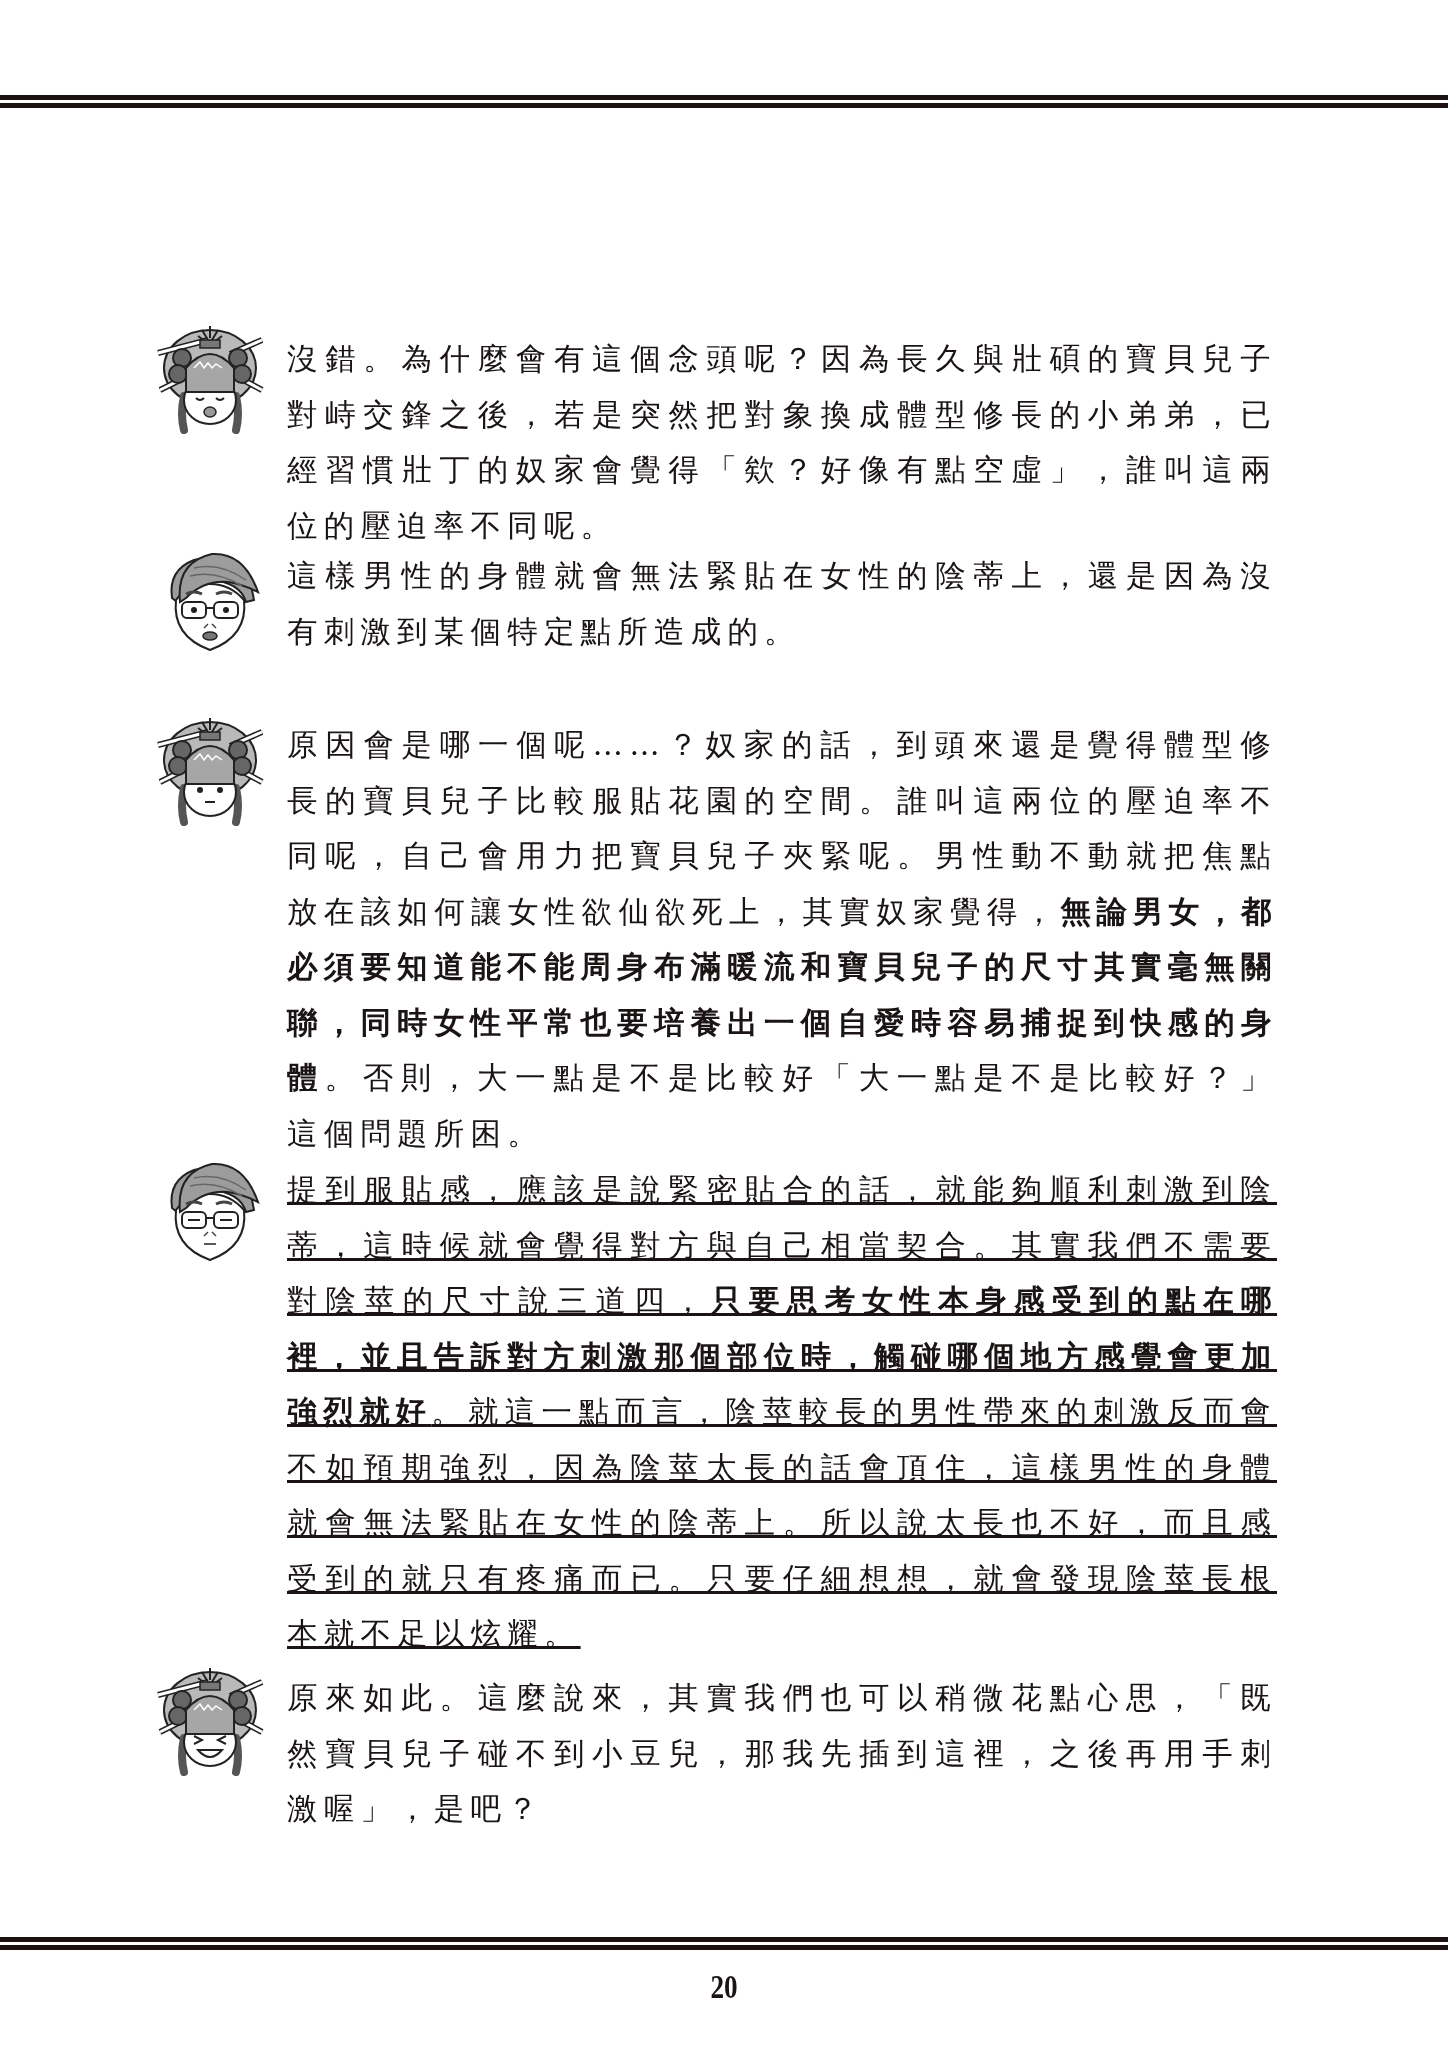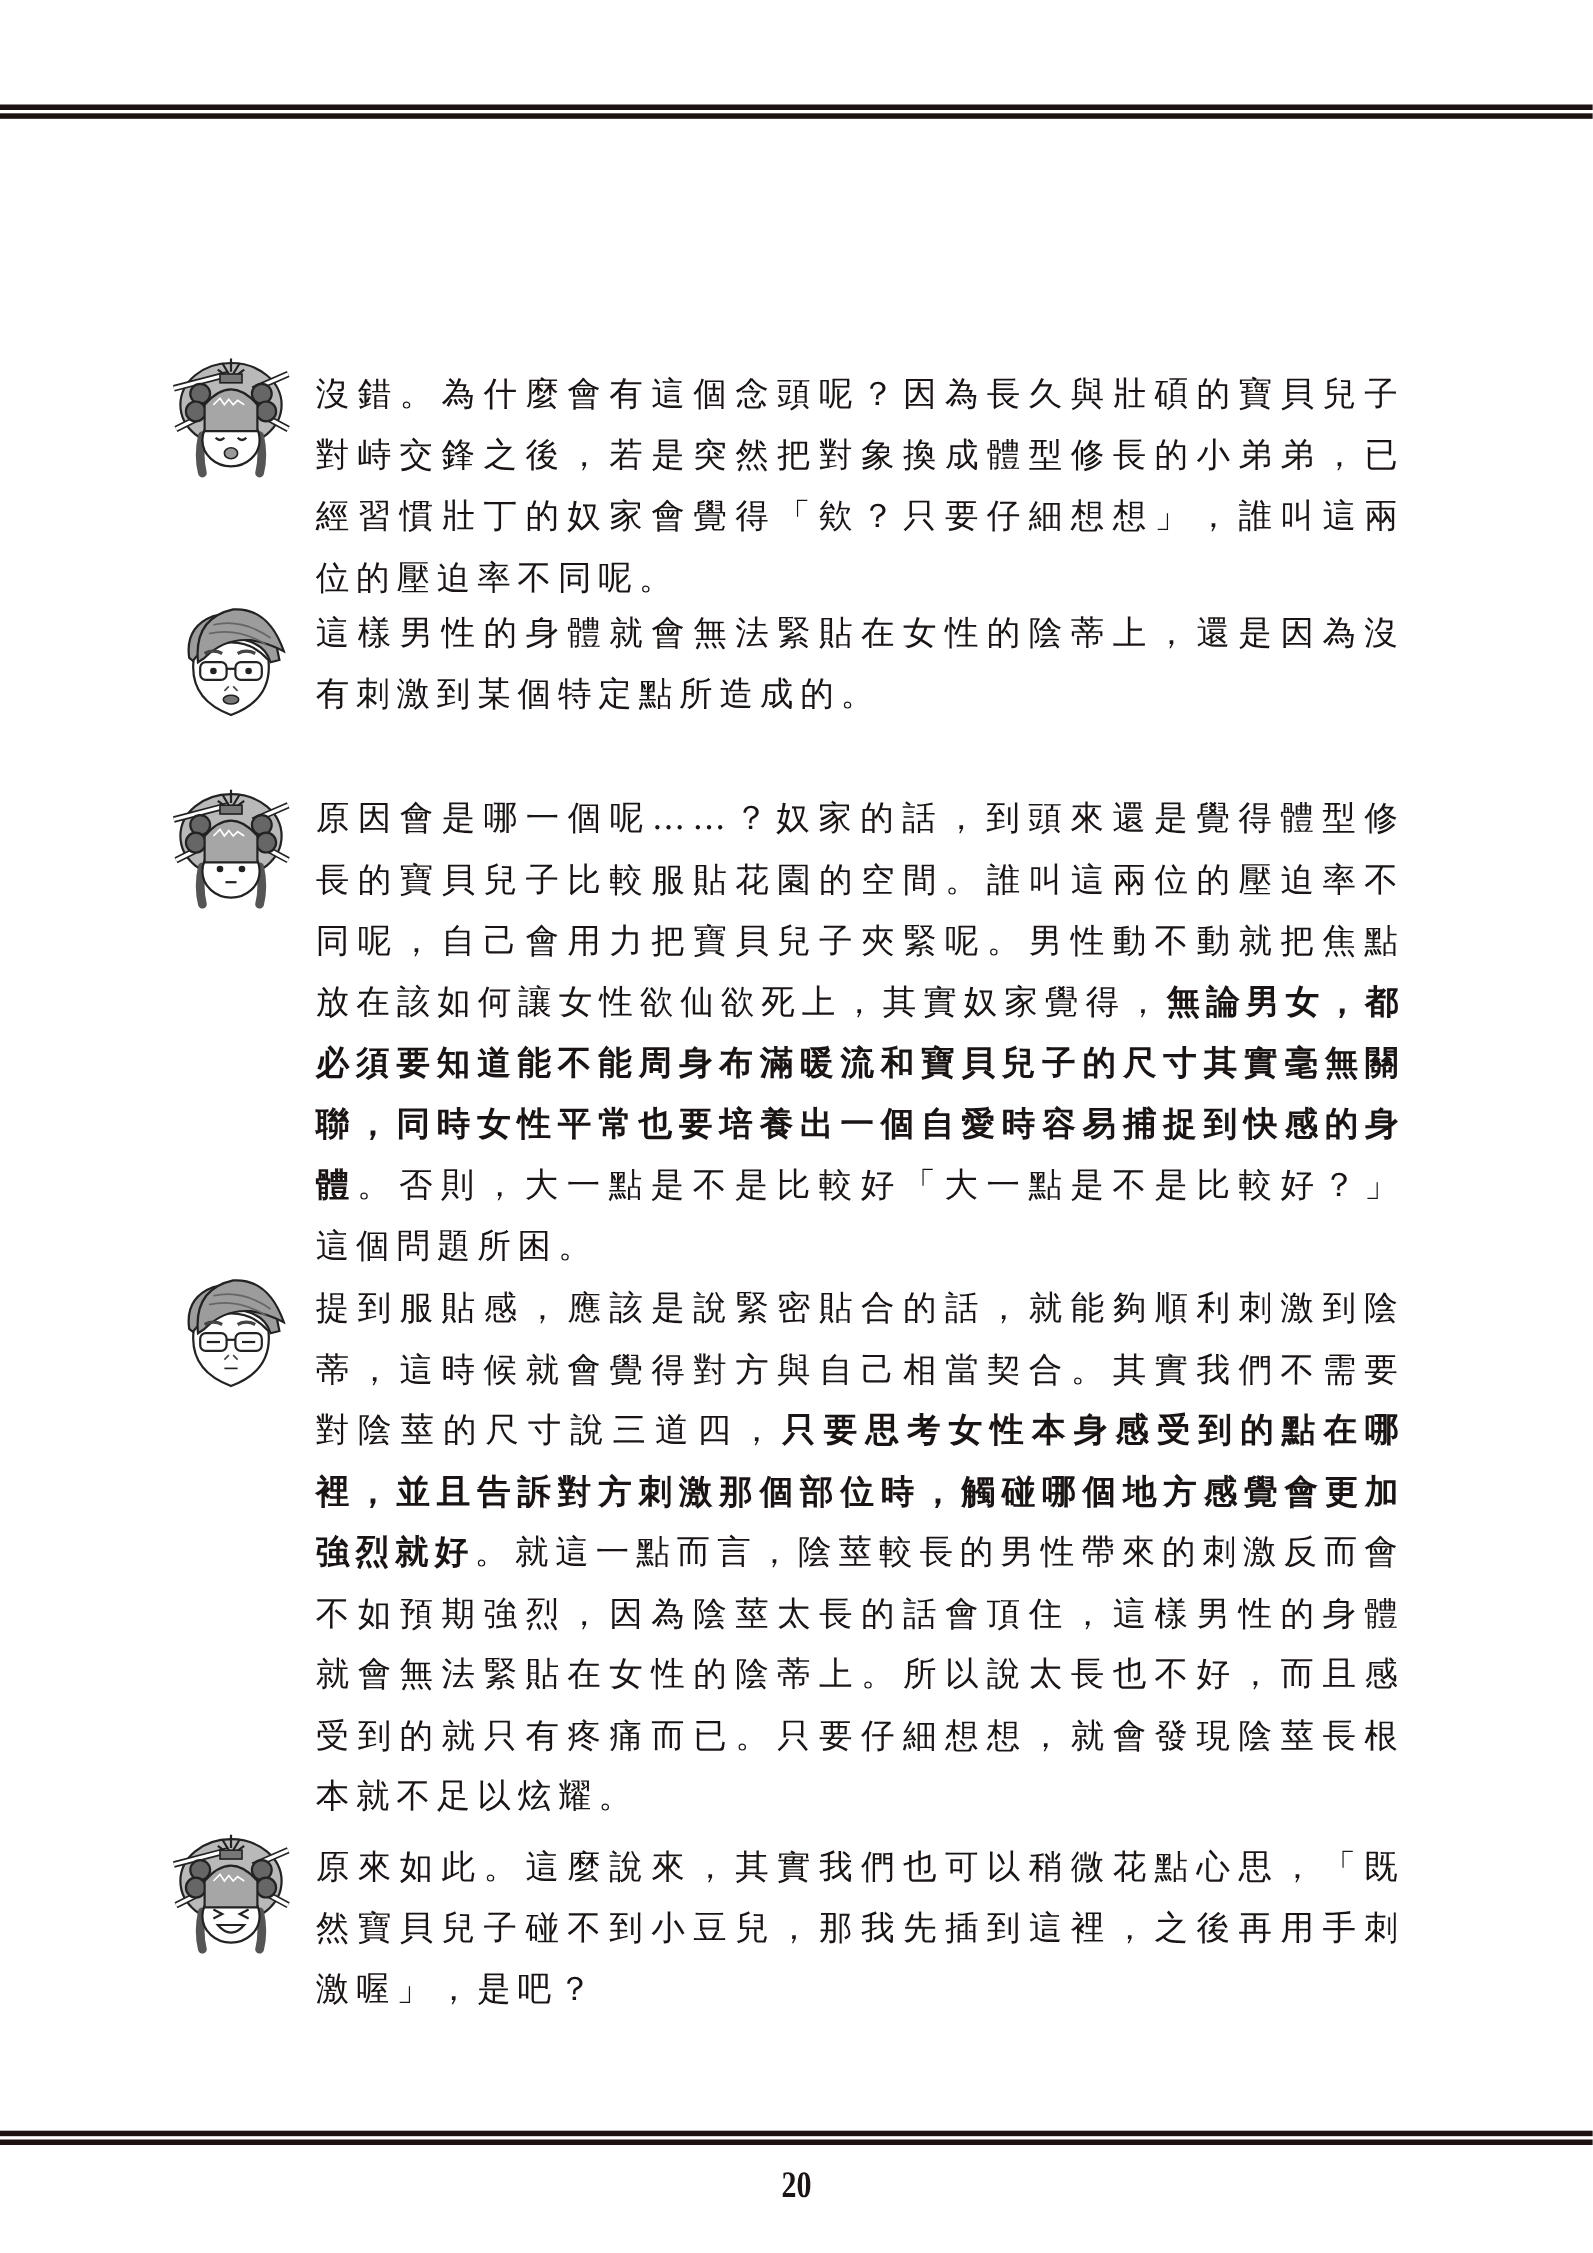--- a/index.html
+++ b/index.html
@@ -70,21 +70,21 @@
   </defs>
 </svg>
 
 <div class="dialog" style="top:318px;">
   <svg class="avatar" viewBox="0 0 120 120">
     <use href="#geisha-base"></use>
     <path d="M46 80 Q50 84 54 80 M66 80 Q70 84 74 80" stroke="#222" stroke-width="2" fill="none"></path>
     <ellipse cx="60" cy="94" rx="6" ry="5" fill="#999" stroke="#222" stroke-width="1.5"></ellipse>
   </svg>
   <div class="text" style="top:13px;">
-    <span>沒錯。為什麼會有這個念頭呢？因為長久與壯碩的寶貝兒子對峙交鋒之後，若是突然把對象換成體型修長的小弟弟，已經習慣壯丁的奴家會覺得「欸？只要仔細想想」，誰叫這兩位的壓迫率不同呢。</span>
+    <span>沒錯。為什麼會有這個念頭呢？因為長久與壯碩的寶貝兒子對峙交鋒之後，若是突然把對象換成體型修長的小弟弟，已經習慣壯丁的奴家會覺得「欸？好像有點空虛」，誰叫這兩位的壓迫率不同呢。</span>
   </div>
 </div>
 
 <div class="dialog" style="top:540px;">
   <svg class="avatar" viewBox="0 0 120 120">
     <use href="#doctor-base"></use>
     <circle cx="44" cy="70" r="3" fill="#222"></circle>
     <circle cx="76" cy="70" r="3" fill="#222"></circle>
     <path d="M54 88 L58 84 M66 88 L62 84" stroke="#444" stroke-width="1.5"></path>
     <ellipse cx="60" cy="96" rx="7" ry="4" fill="#777" stroke="#222" stroke-width="1.5"></ellipse>
@@ -107,21 +107,21 @@
 </div>
 
 <div class="dialog" style="top:1150px;">
   <svg class="avatar" viewBox="0 0 120 120">
     <use href="#doctor-base"></use>
     <line x1="38" y1="70" x2="50" y2="70" stroke="#222" stroke-width="2"></line>
     <line x1="70" y1="70" x2="82" y2="70" stroke="#222" stroke-width="2"></line>
     <path d="M54 86 L58 82 M66 86 L62 82" stroke="#444" stroke-width="1.5"></path>
     <line x1="54" y1="94" x2="66" y2="94" stroke="#222" stroke-width="1.5"></line>
   </svg>
-  <div class="text" style="top:12px;">
+  <div class="text" style="top:12px;text-decoration:underline;">
     <span>提到服貼感，應該是說緊密貼合的話，就能夠順利刺激到陰蒂，這時候就會覺得對方與自己相當契合。其實我們不需要對陰莖的尺寸說三道四，</span><b>只要思考女性本身感受到的點在哪裡，並且告訴對方刺激那個部位時，觸碰哪個地方感覺會更加強烈就好</b><span>。就這一點而言，陰莖較長的男性帶來的刺激反而會不如預期強烈，因為陰莖太長的話會頂住，這樣男性的身體就會無法緊貼在女性的陰蒂上。所以說太長也不好，而且感受到的就只有疼痛而已。只要仔細想想，就會發現陰莖長根本就不足以炫耀。</span>
   </div>
 </div>
 
 <div class="dialog" style="top:1660px;">
   <svg class="avatar" viewBox="0 0 120 120">
     <use href="#geisha-base"></use>
     <path d="M44 76 L52 80 L44 84 M76 76 L68 80 L76 84" stroke="#222" stroke-width="2" fill="none"></path>
     <path d="M48 90 Q60 104 72 90 Z" fill="#fff" stroke="#222" stroke-width="2"></path>
   </svg>

